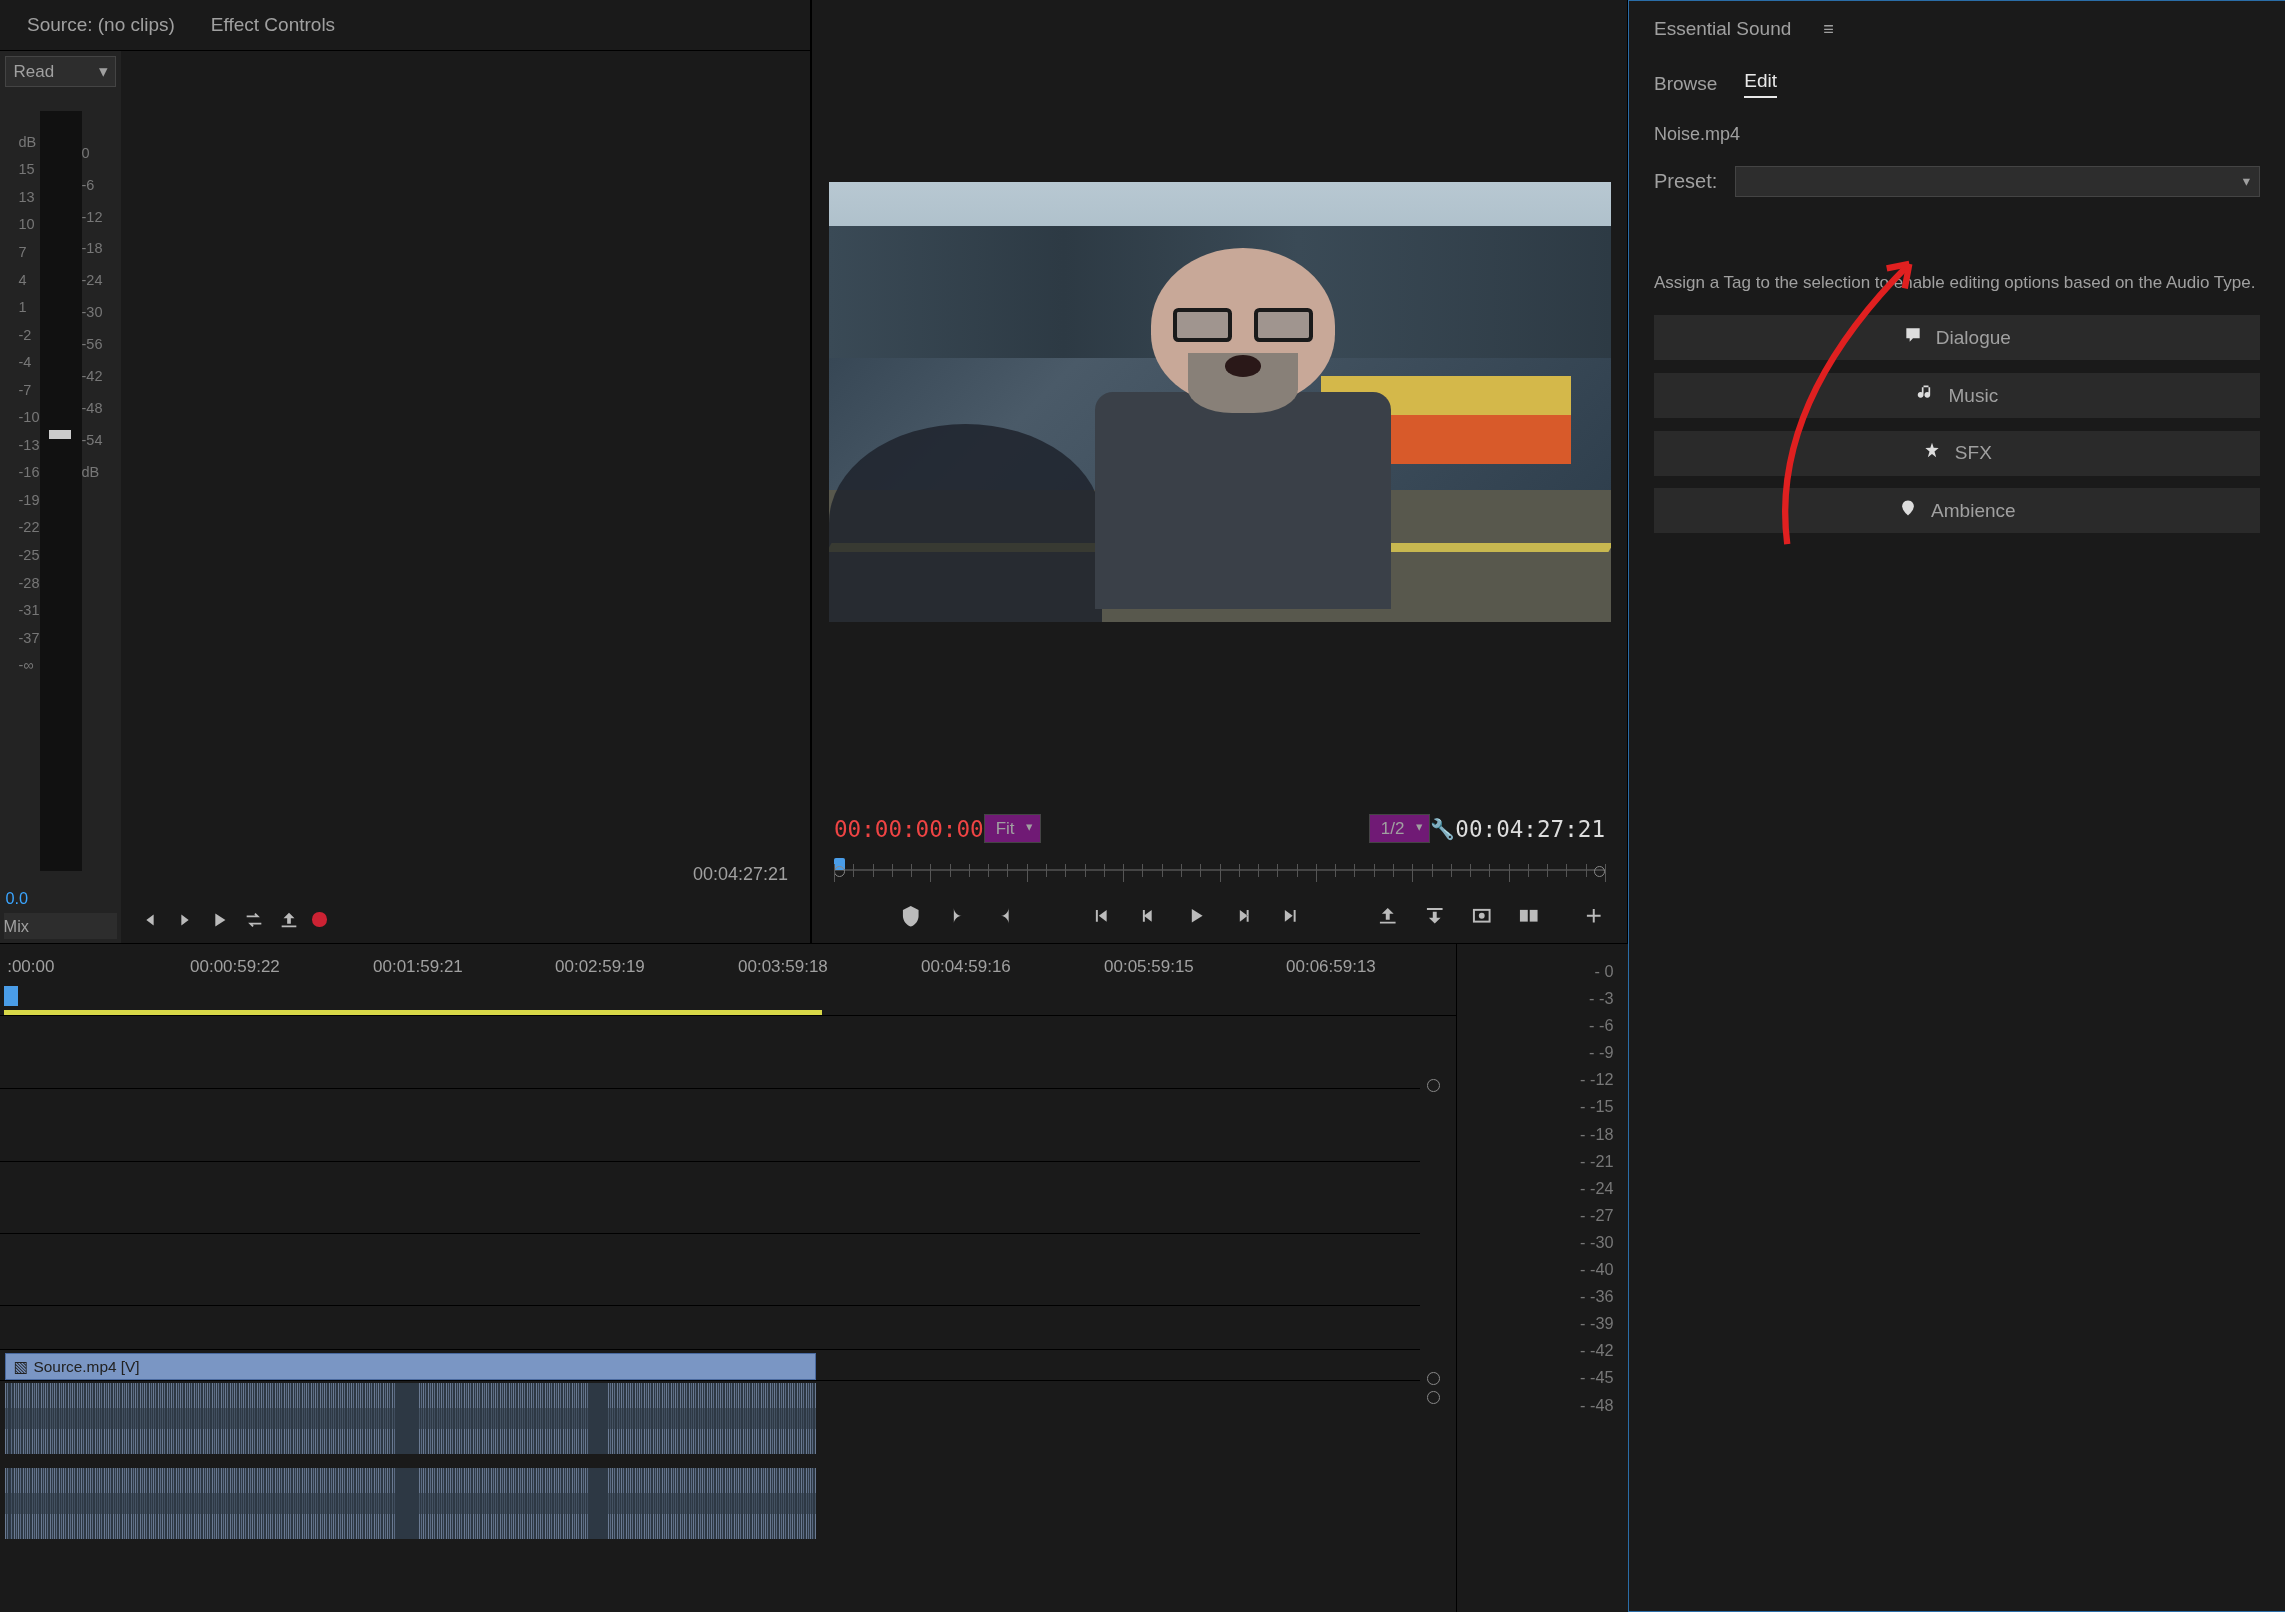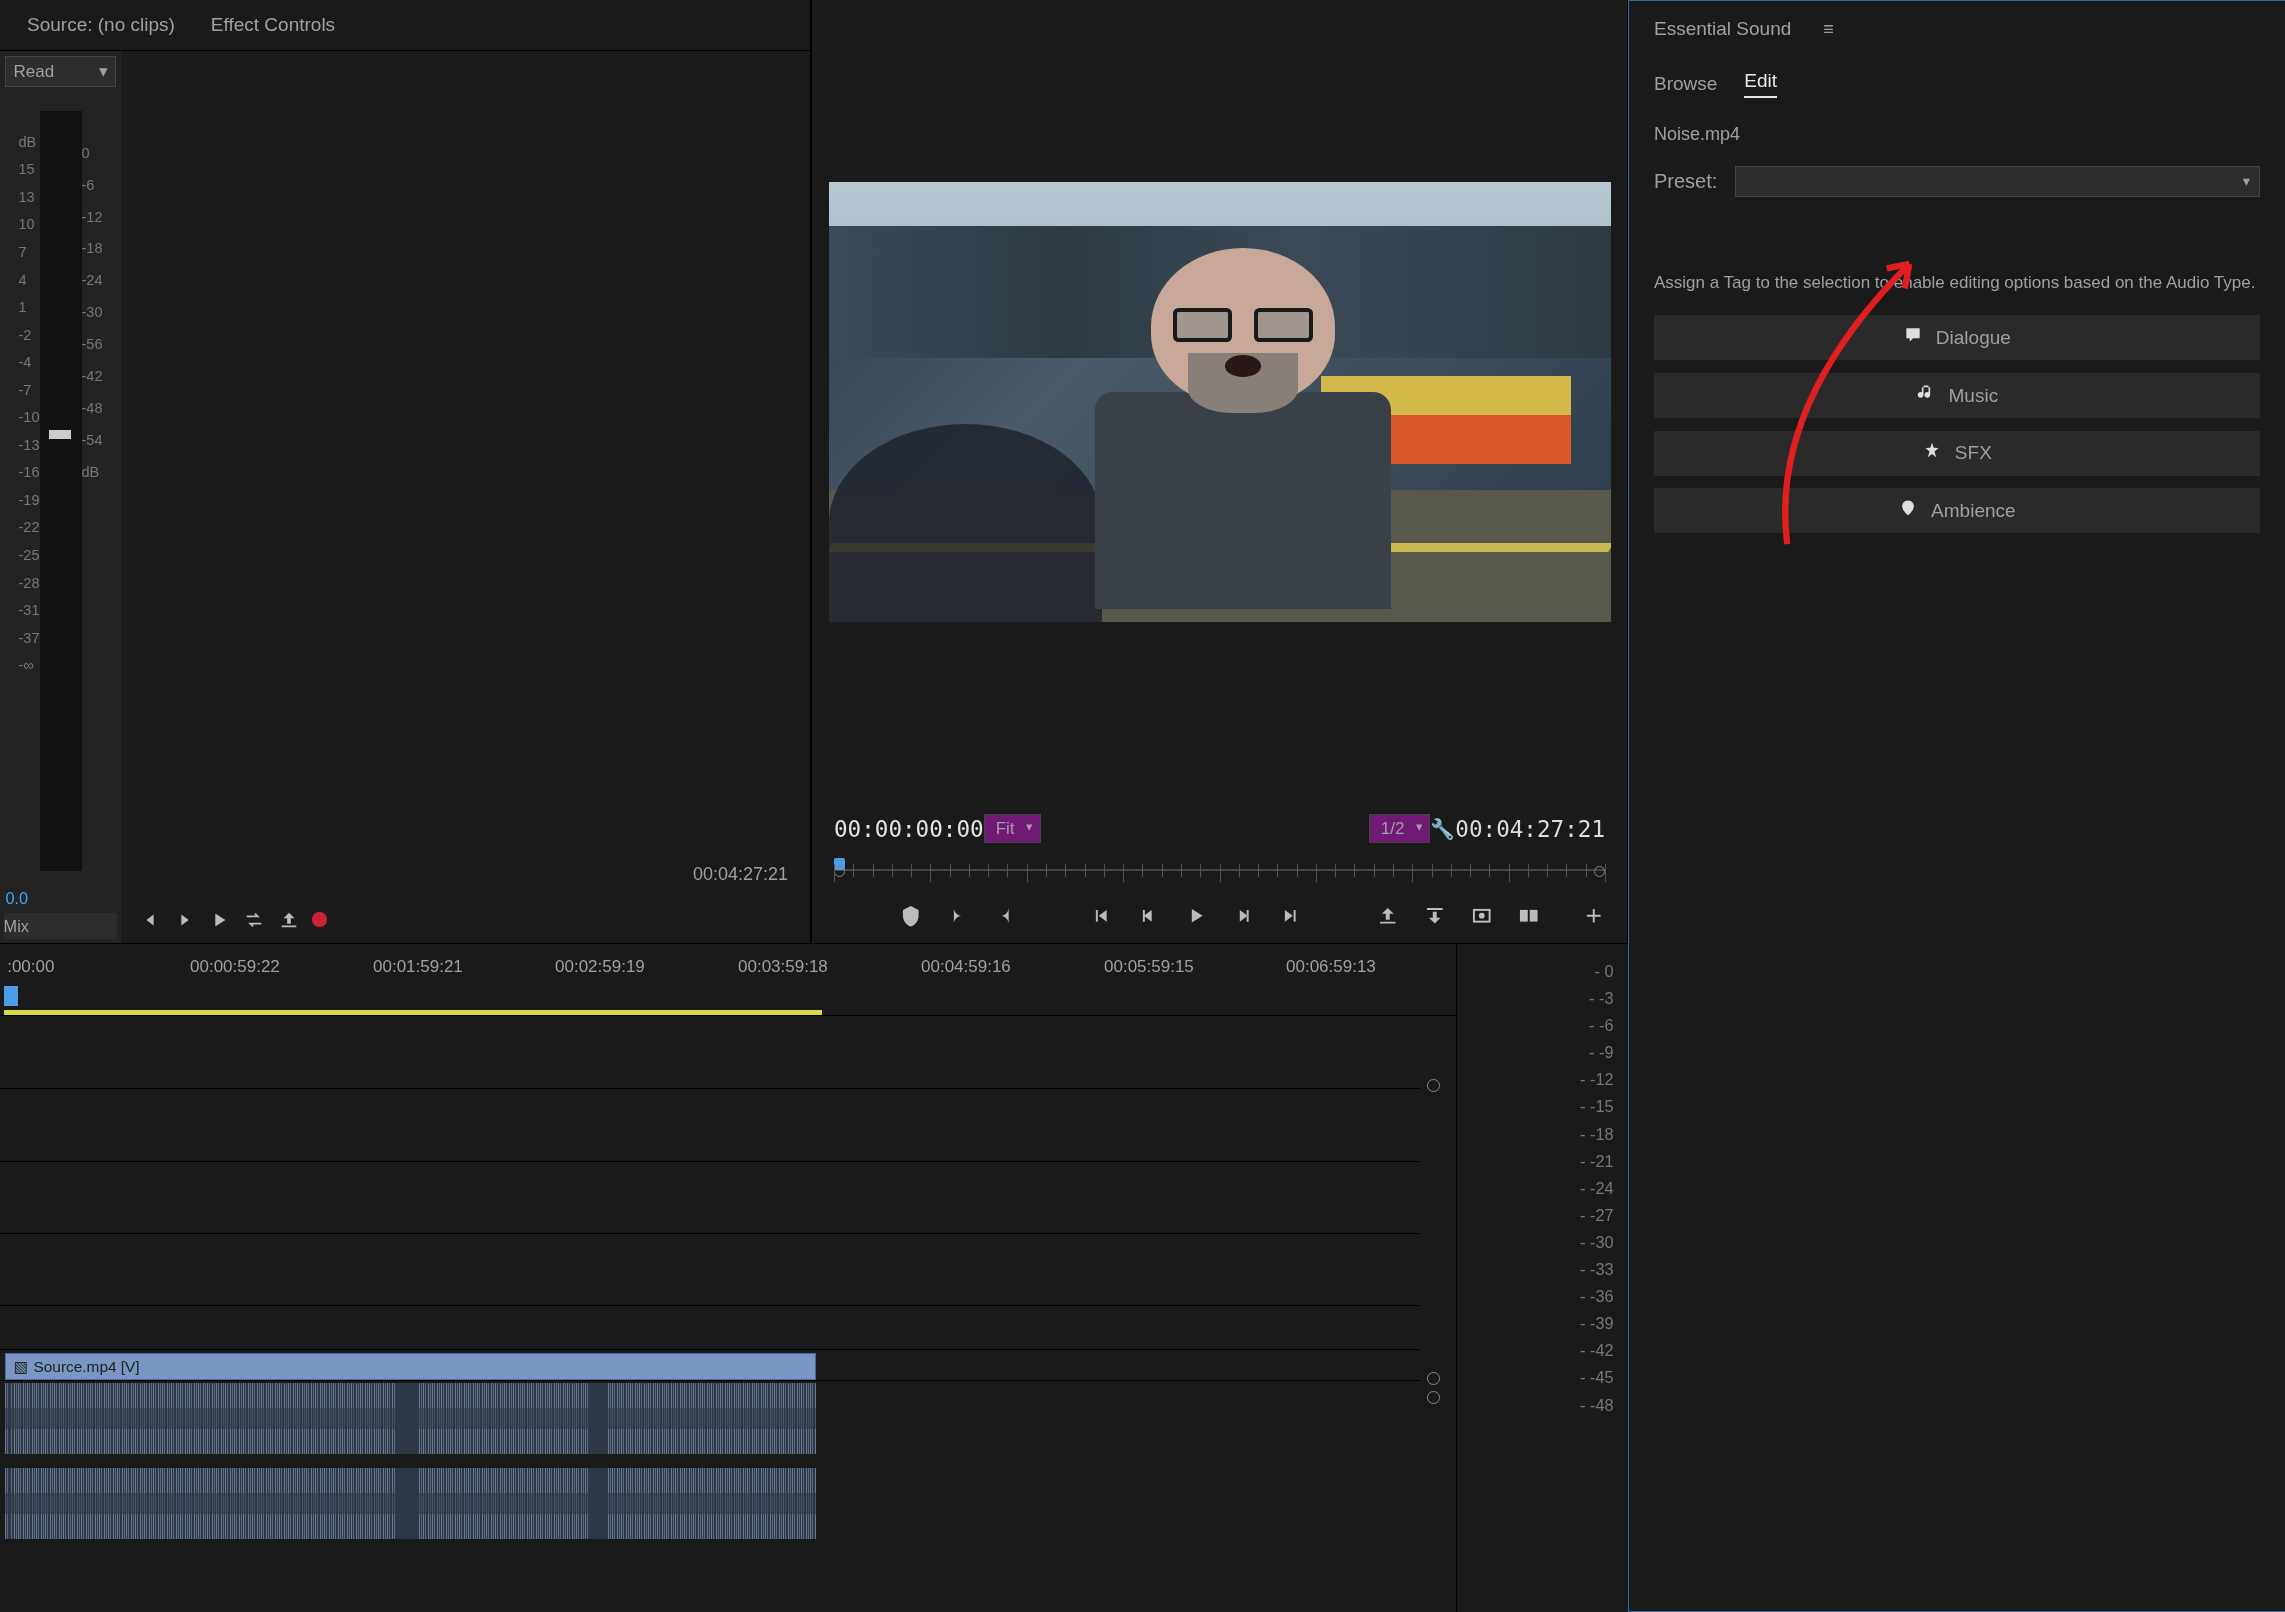--- a/index.html
+++ b/index.html
@@ -41,21 +41,21 @@
 .head { width: 56%; height: 42%; background: #c8a898; border-radius: 50% 50% 45% 45%; margin: 0 auto; position: relative; }
 .glasses { position: absolute; top: 38%; left: 12%; right: 12%; height: 22%; }
 .lens { position: absolute; width: 42%; height: 100%; border: 4.5px solid #1a1a1a; border-radius: 5.4px; background: rgba(100,120,130,0.4); }
 .lens.l { left: 0; } .lens.r { right: 0; }
 .beard { position: absolute; bottom: -5%; left: 20%; right: 20%; height: 38%; background: #888078; border-radius: 0 0 40% 40%; }
 .mouth { position: absolute; bottom: 18%; left: 40%; width: 20%; height: 14%; background: #2a1818; border-radius: 50%; }
 .torso { width: 90%; height: 58%; background: #3a4048; margin: -4% auto 0; border-radius: 18px 18px 0 0; }
 .crowd { position: absolute; bottom: 0; left: 0; width: 35%; height: 45%; background: rgba(30, 35, 45, 0.85); border-radius: 60% 60% 0 0; }
 
 .prog-info { height: 49px; display: flex; align-items: center; justify-content: space-between; padding: 0 22px; }
-.tc-blue { color: #e5e5e5; font-size: 22.6px; font-family: monospace; }
+.tc-blue { color: #ef4444; font-size: 22.6px; font-family: monospace; }
 .fit-sel { background: #701a75; padding: 3.6px 25px 3.6px 11px; font-size: 17px; border: 0.9px solid #444; position: relative; }
 .fit-sel::after { content: "▾"; position: absolute; right: 7.2px; font-size: 12.7px; }
 .wrench { font-size: 20px; }
 .tc-wht { font-size: 22.6px; color: #ddd; font-family: monospace; }
 .scrubber { height: 36px; margin: 0 22px; position: relative; }
 .scrub-track { position: absolute; top: 16.3px; left: 0; right: 0; height: 1.8px; background: #444; }
 .scrub-tick { position: absolute; top: 11px; width: 0.9px; height: 12.7px; background: #555; }
 .scrub-head { position: absolute; top: 4.5px; left: 0; width: 11px; height: 12.7px; background: #4a9de8; border-radius: 1.8px; }
 .scrub-end { position: absolute; top: 12.7px; width: 11px; height: 11px; border: 1.8px solid #888; border-radius: 50%; }
 .transport { height: 54px; display: flex; align-items: center; justify-content: center; gap: 23.5px; }
@@ -404,21 +404,21 @@
           <div>- -3</div>
           <div>- -6</div>
           <div>- -9</div>
           <div>- -12</div>
           <div>- -15</div>
           <div>- -18</div>
           <div>- -21</div>
           <div>- -24</div>
           <div>- -27</div>
           <div>- -30</div>
-          <div>- -33</div>
+          <div>- -40</div>
           <div>- -36</div>
           <div>- -39</div>
           <div>- -42</div>
           <div>- -45</div>
           <div>- -48</div>
         </div>
     </div>
   </div>
 
 </div>

